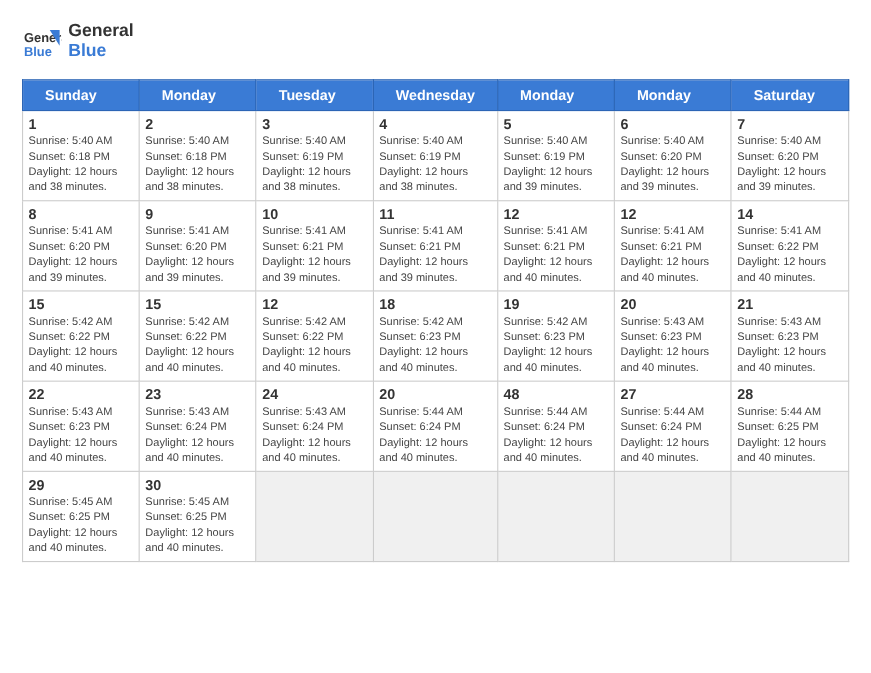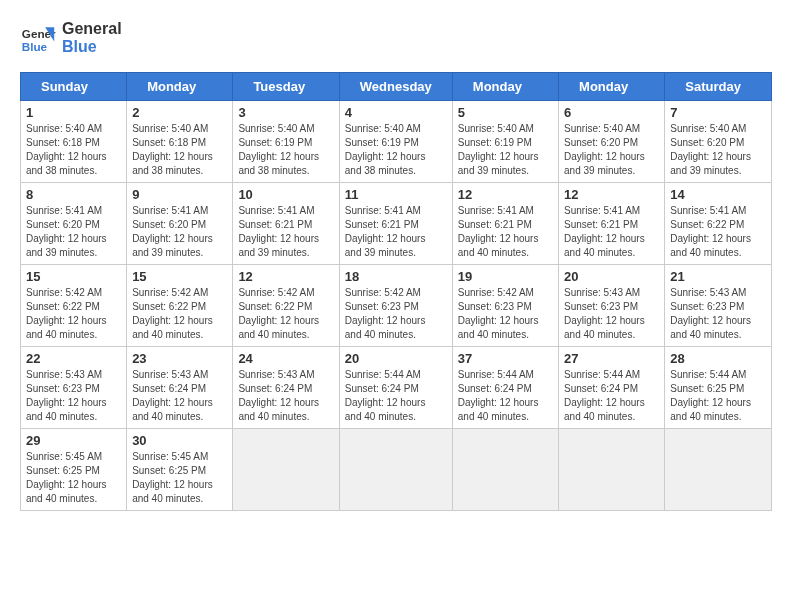--- a/index.html
+++ b/index.html
@@ -285,21 +285,21 @@
 and 40 minutes.</div>
         </td>
         <td>
           <span class="day-num">20</span>
           <div class="day-info" style="white-space: pre-line;">Sunrise: 5:44 AM
 Sunset: 6:24 PM
 Daylight: 12 hours
 and 40 minutes.</div>
         </td>
         <td>
-          <span class="day-num">37</span>
+          <span class="day-num">48</span>
           <div class="day-info" style="white-space: pre-line;">Sunrise: 5:44 AM
 Sunset: 6:24 PM
 Daylight: 12 hours
 and 40 minutes.</div>
         </td>
         <td>
           <span class="day-num">27</span>
           <div class="day-info" style="white-space: pre-line;">Sunrise: 5:44 AM
 Sunset: 6:24 PM
 Daylight: 12 hours

